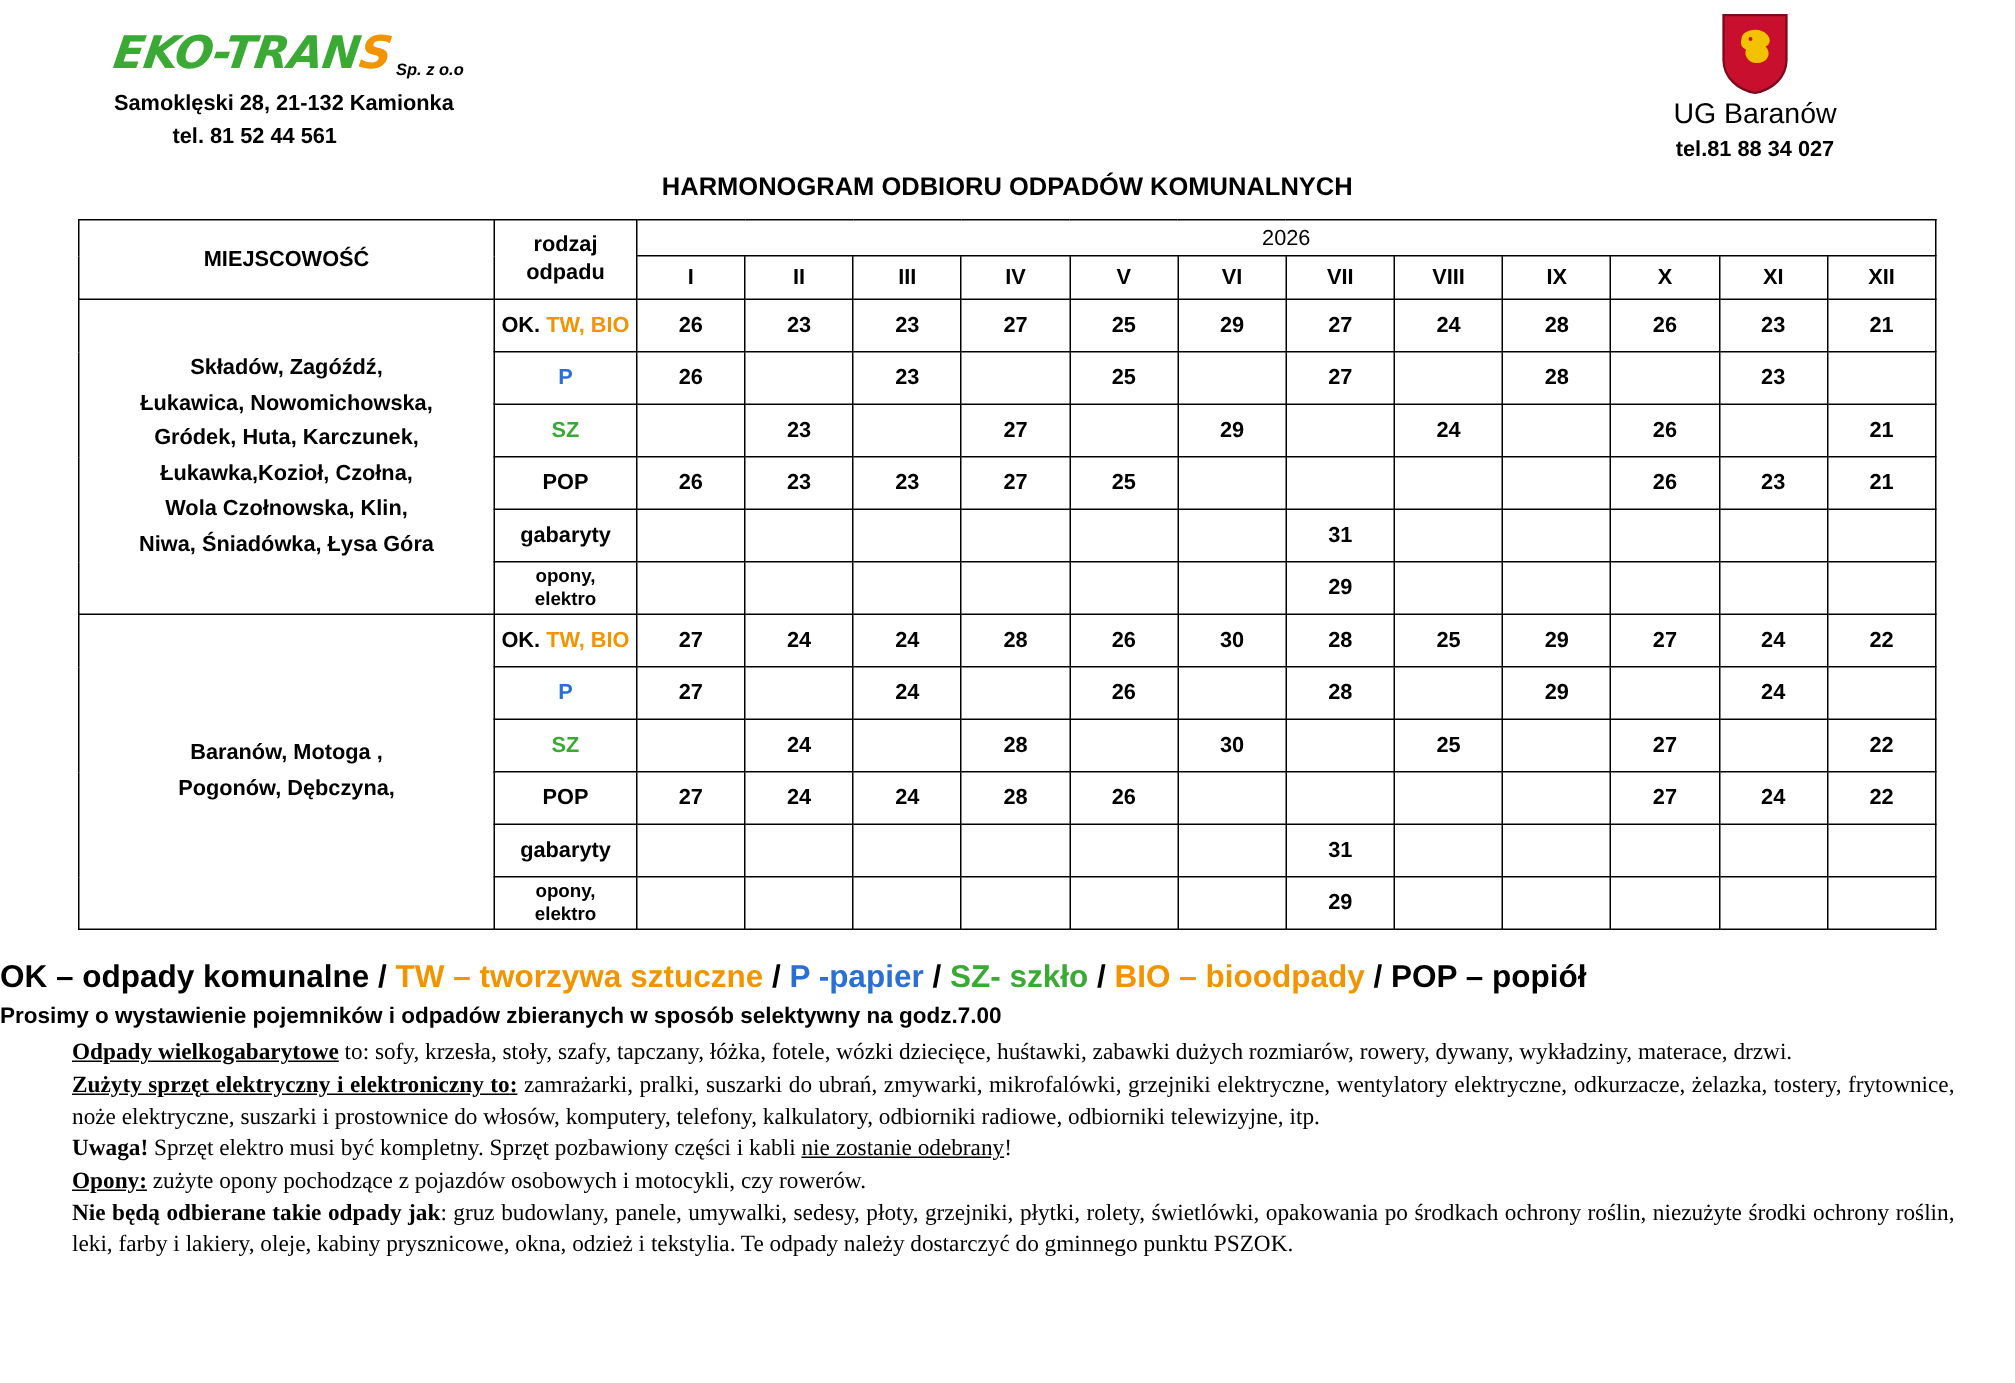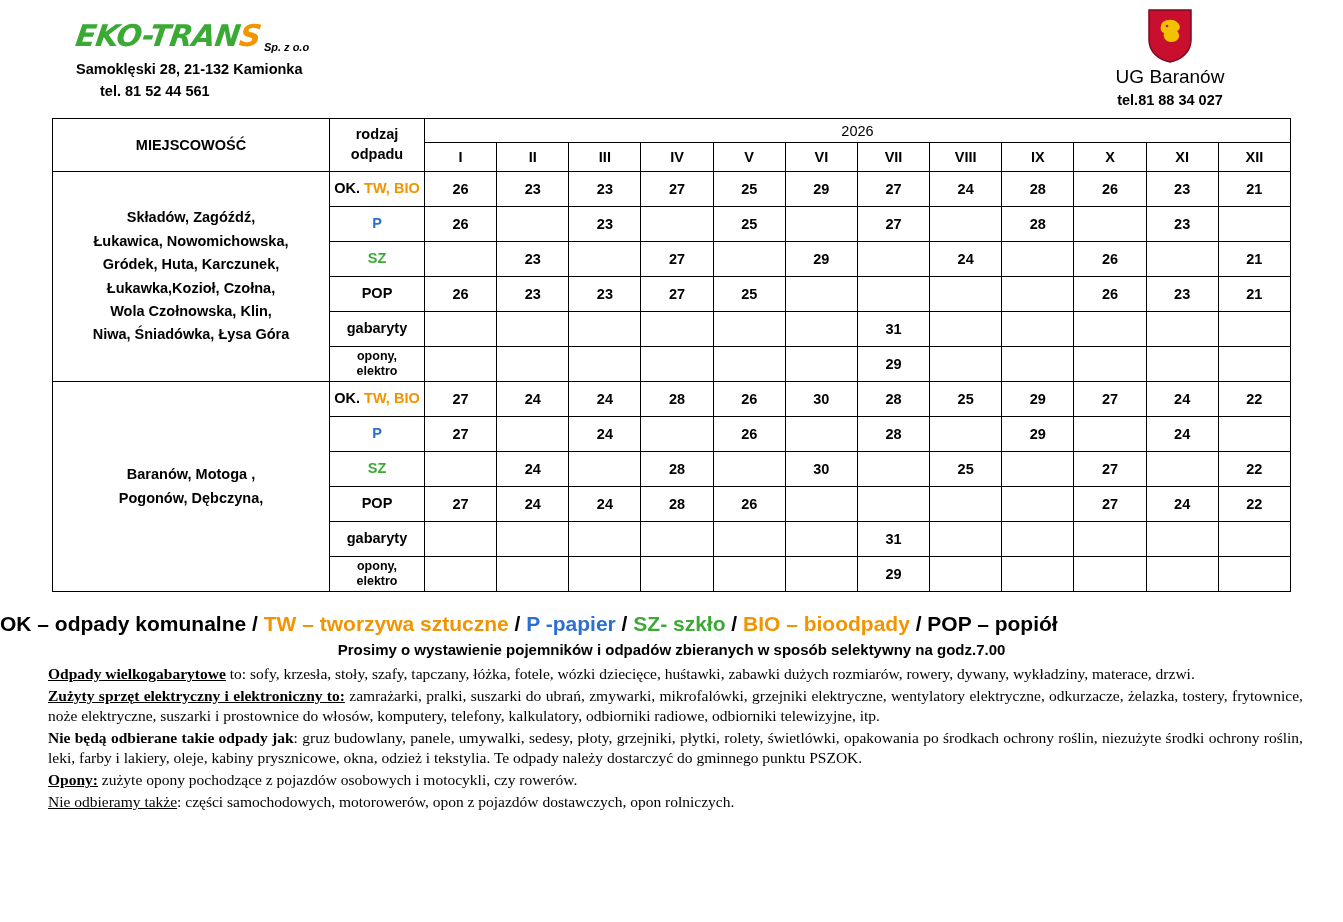--- a/index.html
+++ b/index.html
@@ -45,21 +45,21 @@
     display: inline-block;
     margin-left: 3px;
     vertical-align: bottom;
   }
   .logo-addr {
     font-size: 14.5px;
     font-weight: bold;
     margin-top: 6px;
     line-height: 1.5;
   }
-  .logo-addr .line2 { display: block; margin-left: 24px; }
+  .logo-addr .line2 { display: block; margin-left: 39px; }
 
   .ug-block {
     position: absolute;
     right: 58px;
     top: 8px;
     text-align: center;
     width: 230px;
   }
   .crest {
     width: 46px;
@@ -149,21 +149,20 @@
 
   
   .legend {
     text-align: left;
     font-size: 21px;
     font-weight: bold;
     margin-top: 20px;
   }
   .legend .sep { color: #000; }
   .note-hours {
-    text-align: center;
     font-size: 15px;
     font-weight: bold;
     margin-top: 5px;
   }
 
   
   .notes {
     font-family: "Liberation Serif", serif;
     font-size: 15.5px;
     line-height: 1.33;
@@ -191,20 +190,21 @@
       <path d="M2,2 H44 V32 C44,44 34,52 23,54 C12,52 2,44 2,32 Z" fill="#c8102e" stroke="#7a0a1c" stroke-width="1.5"></path>
       <path d="M16,14 c5,-3 11,-3 15,1 c3,3 2,7 -1,8 c2,2 3,5 1,8 c-2,3 -7,4 -11,2 c-3,-2 -4,-5 -3,-8 c-3,-1 -4,-4 -3,-7 c0,-2 1,-3 2,-4 z" fill="#f2c200"></path>
       <circle cx="20" cy="18" r="1.3" fill="#c8102e"></circle>
     </svg>
     <div class="ug-name">UG Baranów</div>
     <div class="ug-tel">tel.81 88 34 027</div>
   </div>
 </div>
 
 <div class="titles">
+  <div class="title-1">HARMONOGRAM ODBIORU ODPADÓW KOMUNALNYCH</div>
 </div>
 
 <div class="table-wrap">
   <table class="sched">
     <thead>
       <tr>
         <th class="miejscowosc" rowspan="2">MIEJSCOWOŚĆ</th>
         <th class="rodzaj" rowspan="2">
           <div>rodzaj</div>
           <div>odpadu</div>
@@ -422,16 +422,16 @@
       </tbody>
   </table>
 </div>
 
 <div class="legend" id="legend"><span style="color: rgb(0, 0, 0);">OK – odpady komunalne</span><span class="sep">  /  </span><span style="color: rgb(242, 148, 0);">TW – tworzywa sztuczne</span><span class="sep">  /  </span><span style="color: rgb(43, 111, 212);">P -papier</span><span class="sep">  /  </span><span style="color: rgb(58, 170, 53);">SZ- szkło</span><span class="sep">  /  </span><span style="color: rgb(242, 148, 0);">BIO – bioodpady</span><span class="sep">  /  </span><span style="color: rgb(0, 0, 0);">POP – popiół</span></div>
 <div class="note-hours">Prosimy o wystawienie pojemników i odpadów zbieranych w sposób selektywny na godz.7.00</div>
 
 <div class="notes" id="notes">
     <p><span class="u b">Odpady  wielkogabarytowe</span><span> to: sofy, krzesła, stoły, szafy, tapczany, łóżka, fotele, wózki dziecięce, huśtawki, zabawki dużych rozmiarów, rowery, dywany, wykładziny, materace, drzwi.</span></p>
     <p><span class="u b">Zużyty  sprzęt  elektryczny i elektroniczny  to:</span><span> zamrażarki, pralki, suszarki do ubrań, zmywarki, mikrofalówki, grzejniki elektryczne, wentylatory elektryczne, odkurzacze, żelazka, tostery, frytownice, noże elektryczne, suszarki i prostownice do włosów, komputery, telefony, kalkulatory, odbiorniki radiowe, odbiorniki telewizyjne, itp.</span></p>
+    <p><span class="b">Uwaga!</span><span> Sprzęt elektro musi być kompletny. Sprzęt pozbawiony części i kabli </span><span class="u">nie zostanie odebrany</span><span>!</span></p>
+    <p><span class="u b">Opony:</span><span> zużyte opony pochodzące z pojazdów osobowych i motocykli, czy rowerów.</span></p>
     <p><span class="b">Nie będą odbierane takie odpady jak</span><span>: gruz budowlany, panele, umywalki, sedesy, płoty, grzejniki, płytki, rolety, świetlówki, opakowania po środkach ochrony roślin, niezużyte środki ochrony roślin, leki, farby i lakiery, oleje, kabiny prysznicowe, okna, odzież i tekstylia.  Te odpady należy dostarczyć do gminnego punktu PSZOK.</span></p>
-    <p><span class="u b">Opony:</span><span> zużyte opony pochodzące z pojazdów osobowych i motocykli, czy rowerów.</span></p>
-    <p><span class="u">Nie odbieramy także</span><span>: części samochodowych, motorowerów, opon z pojazdów dostawczych, opon rolniczych.</span></p>
   </div>
 
 </body></html>

